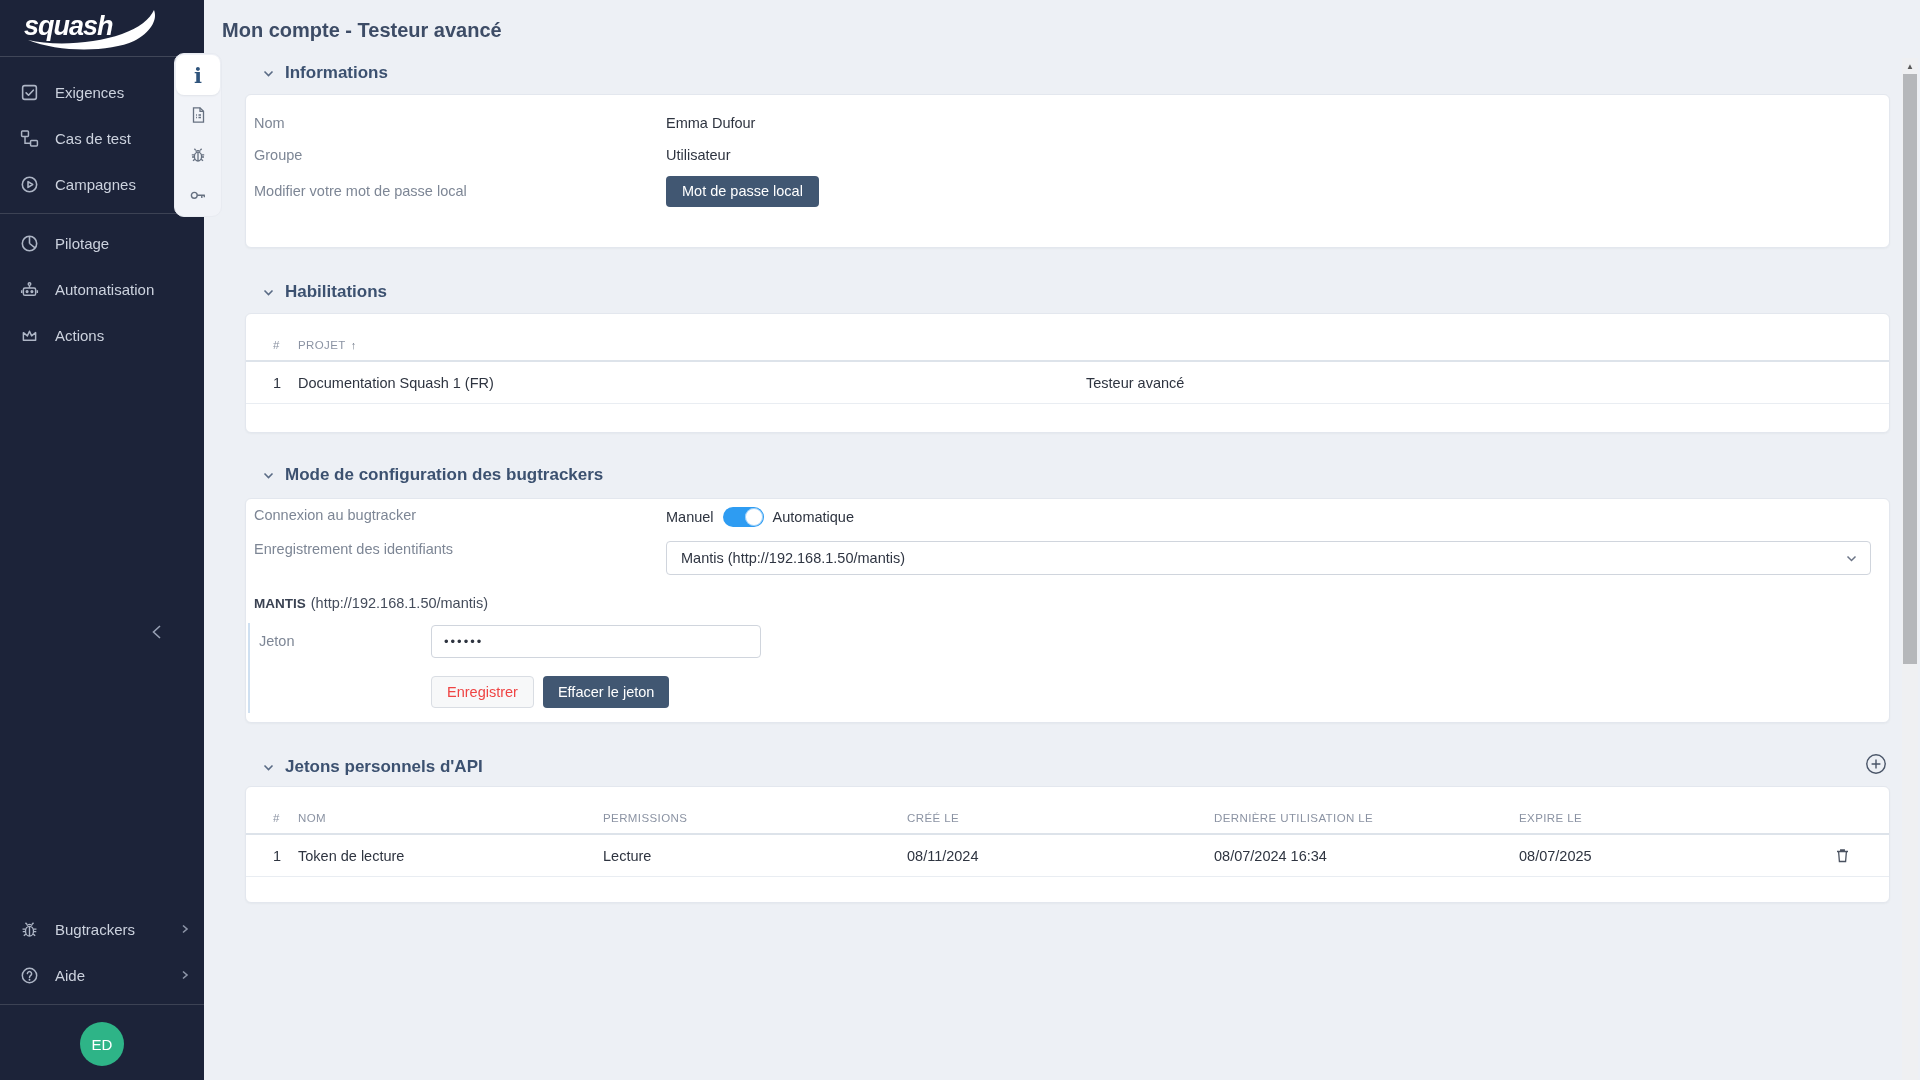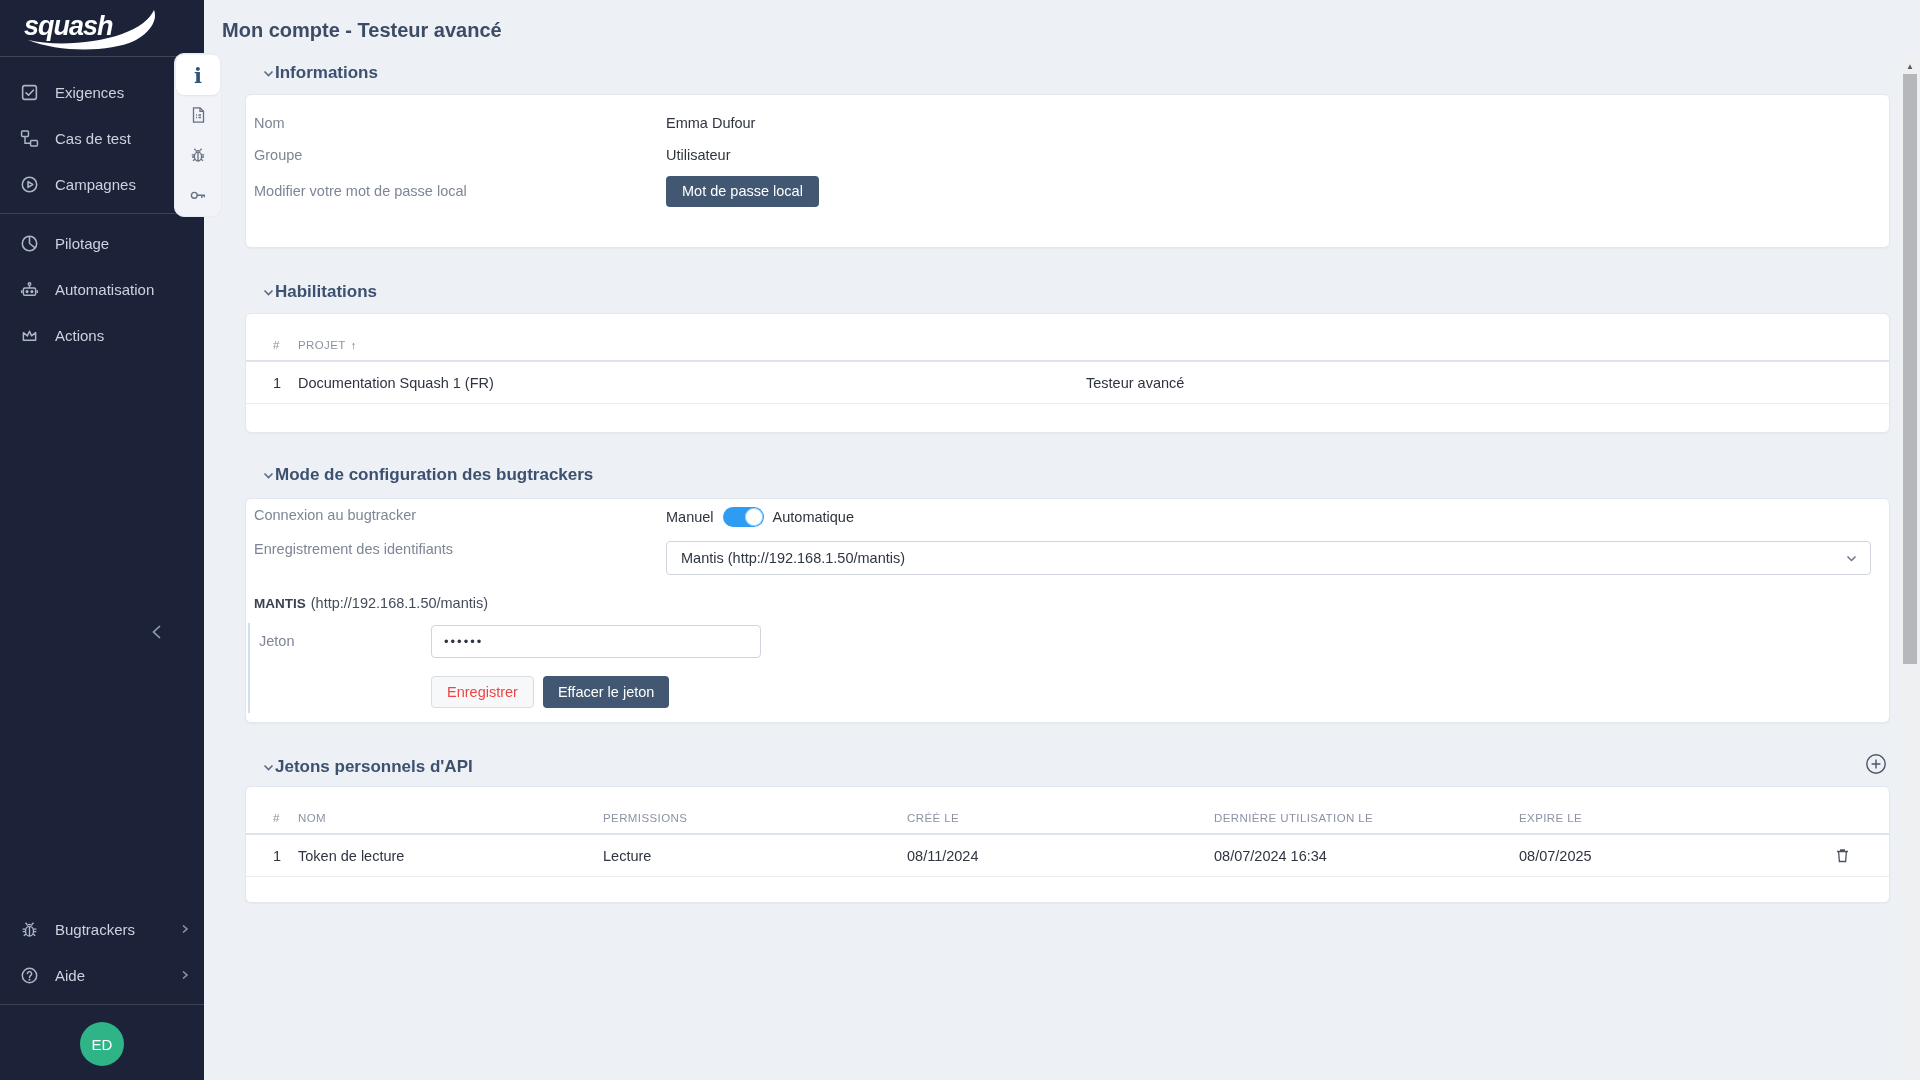--- a/index.html
+++ b/index.html
@@ -80,21 +80,21 @@
   
   .main { position: absolute; left: 170px; top: 8px; width: 1750px; height: 1080px; }
   .page-title {
     position: absolute; left: 52px; top: 11px;
     font-size: 20px; font-weight: bold; color: #3d4c66;
   }
   .content { position: absolute; left: 75px; top: 0; width: 1645px; }
 
   .section-header {
     position: absolute; left: 0; width: 1645px; height: 24px;
-    display: flex; align-items: center; padding-left: 17px;
+    display: flex; align-items: center; gap: 10px; padding-left: 17px;
     font-size: 17px; font-weight: bold; color: #3c5170;
   }
   .section-header .chev { color: #5a6b85; display: flex; }
   .card {
     position: absolute; left: 0; width: 1645px;
     background: #ffffff; border: 1px solid #e3e7ee; border-radius: 6px;
     box-shadow: 0 1px 2px rgba(30,40,60,0.04);
   }
 
   

